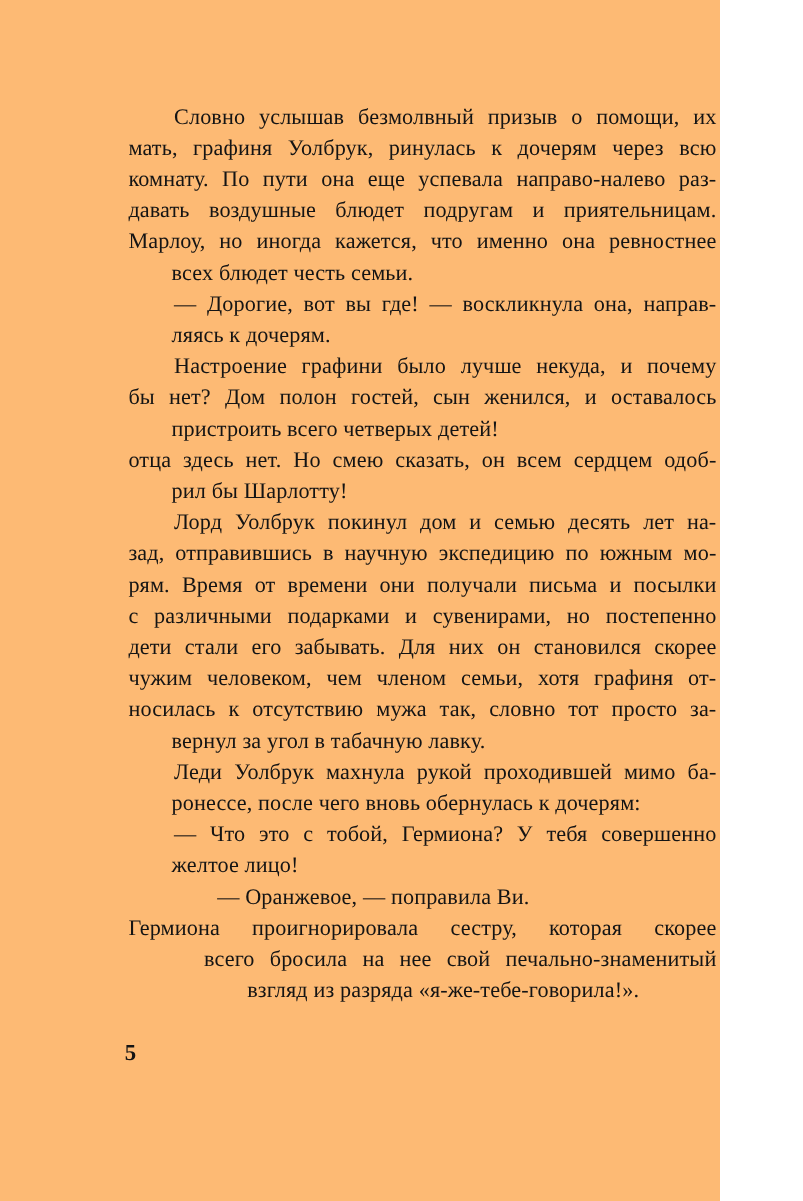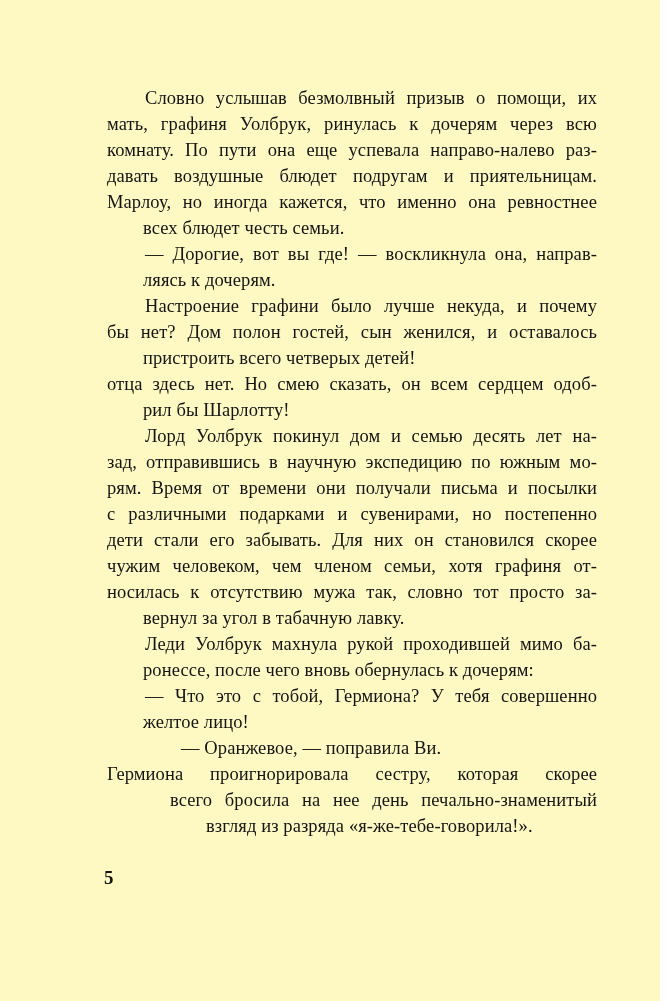--- a/index.html
+++ b/index.html
@@ -1,21 +1,21 @@
 <!DOCTYPE html>
 <html><head>
 <meta charset="utf-8">
 <style>
   * { margin: 0; padding: 0; box-sizing: border-box; }
   html, body { background: #ffffff; }
   .page {
     position: relative;
-    width: 660px;
+    width: 600px;
     height: 1001px;
-    background: #fef9c3;
+    background: #fdba74;
     font-family: "Liberation Serif", "DejaVu Serif", serif;
     color: #141414;
     overflow: hidden;
   }
   .text-block {
     position: absolute;
     left: 107px;
     top: 85px;
     width: 490px;
   }
@@ -88,18 +88,18 @@
       </div>
       <div class="paragraph">
         <div class="line indent">— Что это с тобой, Гермиона? У тебя совершенно</div>
         <div class="line final">желтое лицо!</div>
       </div>
       <div class="paragraph">
         <div class="line indent final">— Оранжевое, — поправила Ви.</div>
       </div>
       <div class="paragraph">
         <div class="line">Гермиона проигнорировала сестру, которая скорее</div>
-        <div class="line hang">всего бросила на нее день печально-знаменитый</div>
+        <div class="line hang">всего бросила на нее свой печально-знаменитый</div>
         <div class="line hang final">взгляд из разряда «я-же-тебе-говорила!».</div>
       </div>
     </div>
   <div class="page-number">5</div>
 </div>
 
 </body></html>

